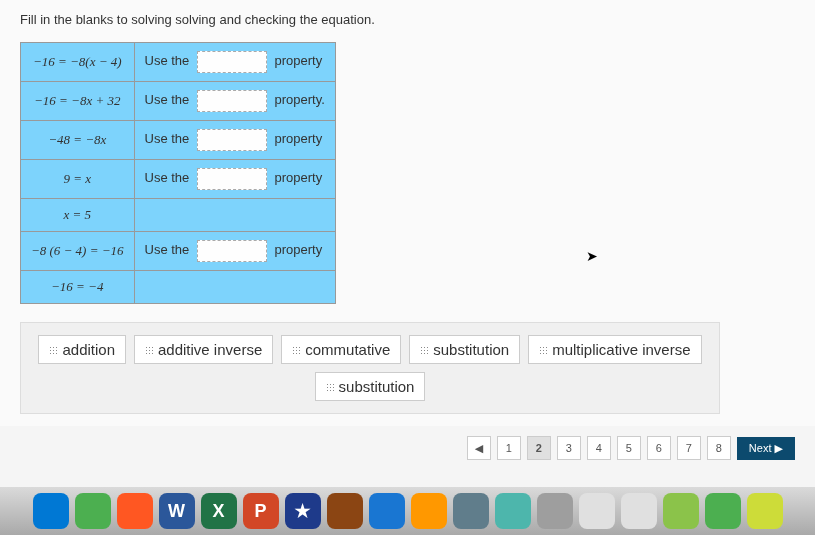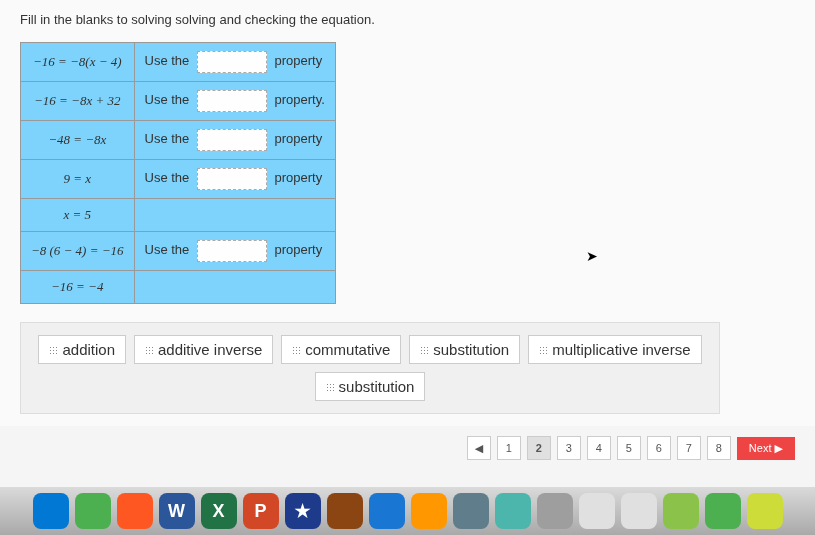--- a/index.html
+++ b/index.html
@@ -97,21 +97,21 @@
   cursor: pointer;
   display: flex;
   align-items: center;
   justify-content: center;
 }
 .page-btn.current {
   background: #e0e0e0;
   font-weight: bold;
 }
 .next-btn {
-  background: #ef4444;
+  background: #0c4a6e;
   color: #fff;
   border: none;
   padding: 5px 12px;
   font-size: 11px;
   cursor: pointer;
   display: flex;
   align-items: center;
   gap: 4px;
   text-align: center;
 }

